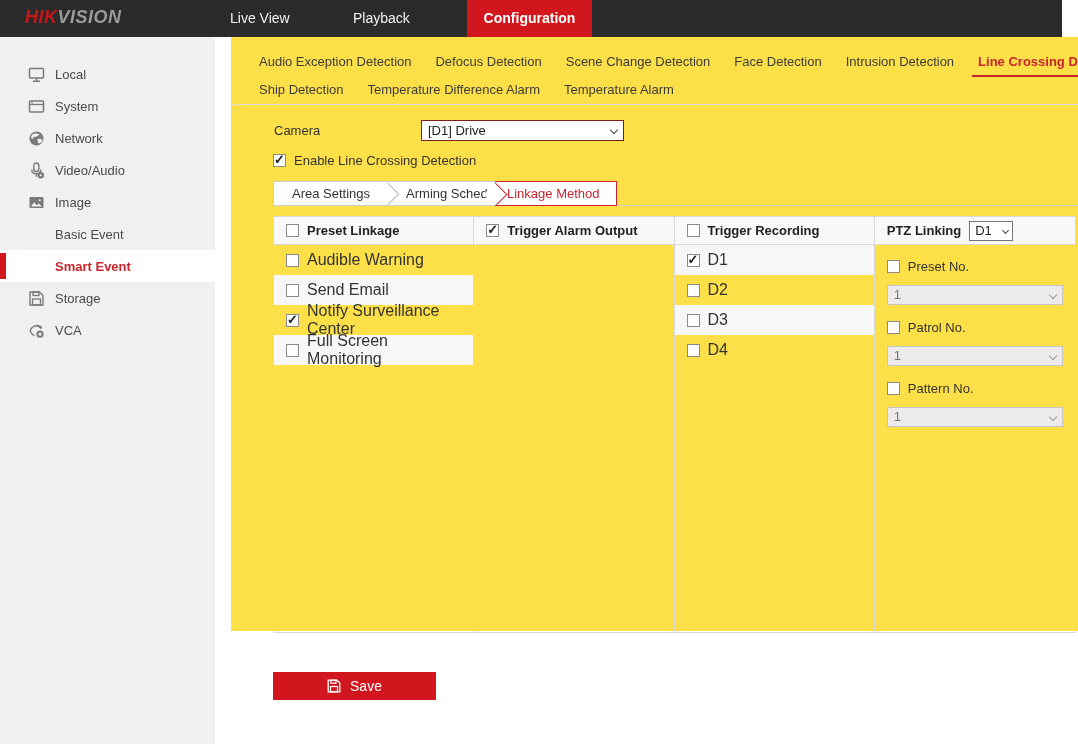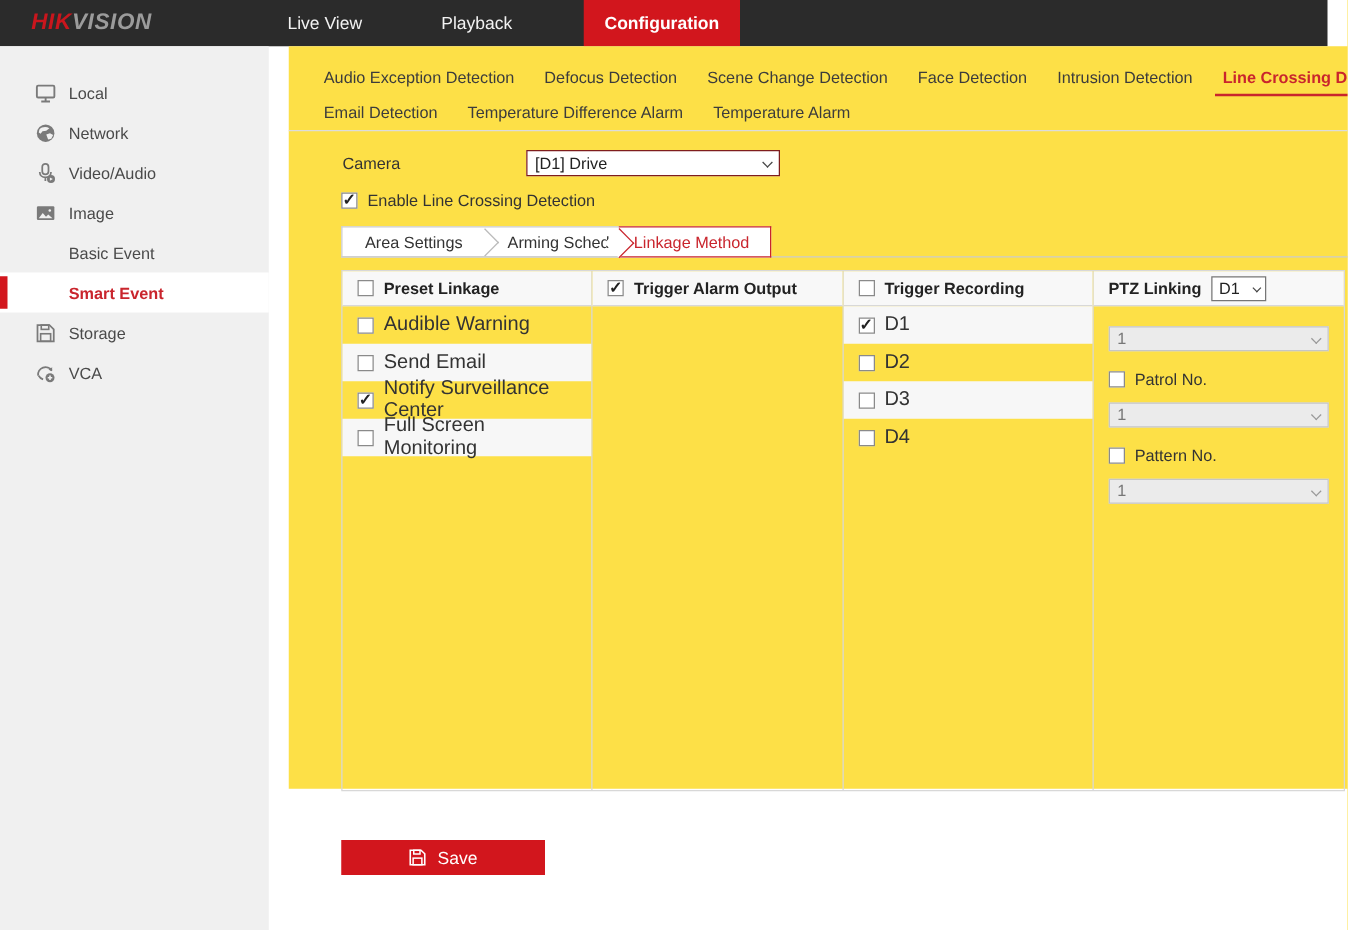--- a/index.html
+++ b/index.html
@@ -98,20 +98,30 @@
       <svg viewBox="0 0 17 17" width="17" height="17">
           <rect x="1.5" y="2.5" width="14" height="9.5" rx="1" fill="none" stroke="#7a7a7a" stroke-width="1.5"></rect>
           <path d="M8.5 12v2.5M5 15.2h7" stroke="#7a7a7a" stroke-width="1.5" fill="none"></path>
         </svg>
     </span>
     <span class="side-label">Local</span>
   </div>
   <div class="side-item">
     <span class="icon">
       <svg viewBox="0 0 17 17" width="17" height="17">
+          <rect x="1.5" y="3" width="14" height="11" rx="1" fill="none" stroke="#7a7a7a" stroke-width="1.5"></rect>
+          <path d="M1.5 6.5h14" stroke="#7a7a7a" stroke-width="1.3"></path>
+          <path d="M3.3 4.8h1.6" stroke="#7a7a7a" stroke-width="1.3"></path>
+        </svg>
+    </span>
+    <span class="side-label">System</span>
+  </div>
+  <div class="side-item">
+    <span class="icon">
+      <svg viewBox="0 0 17 17" width="17" height="17">
           <circle cx="8.5" cy="8.5" r="7" fill="#7a7a7a"></circle>
           <path d="M3.5 5.5c2-2.2 5.5-2.5 8-1l-2.5 2-3 .5-1.5 2-1.5-1z M9 9.5l3-1 2.5 1.5-1.5 3-2.5 .5z" fill="#f0f0f0"></path>
         </svg>
     </span>
     <span class="side-label">Network</span>
   </div>
   <div class="side-item">
     <span class="icon">
       <svg viewBox="0 0 17 17" width="17" height="17">
           <rect x="5.8" y="1" width="5" height="8.5" rx="2.5" fill="none" stroke="#7a7a7a" stroke-width="1.4"></rect>
@@ -167,21 +177,21 @@
   <div class="tabs">
     <div class="tabrow">
       <span class="tab">Audio Exception Detection</span>
       <span class="tab">Defocus Detection</span>
       <span class="tab">Scene Change Detection</span>
       <span class="tab">Face Detection</span>
       <span class="tab">Intrusion Detection</span>
       <span class="tab active">Line Crossing Detection</span>
     </div>
     <div class="tabrow">
-      <span class="tab">Email Detection</span>
+      <span class="tab">Ship Detection</span>
       <span class="tab">Temperature Difference Alarm</span>
       <span class="tab">Temperature Alarm</span>
     </div>
   </div>
   <div class="tabs-sep"></div>
 
   <div class="camera-label">Camera</div>
   <div class="fake-select camera-select">
     <span>[D1] Drive</span>
     <span class="chev"></span>
@@ -258,20 +268,24 @@
 
     <div class="col">
       <div class="col-header">
         <span>PTZ Linking</span>
         <span class="mini-select">
           <span>D1</span>
           <span class="chev"></span>
         </span>
       </div>
       <div class="ptz-body">
+        <div class="ptz-check">
+          <span class="cb"></span>
+          <span>Preset No.</span>
+        </div>
         <div class="ptz-select">
           <span>1</span>
           <span class="chev gray"></span>
         </div>
         <div class="ptz-check">
           <span class="cb"></span>
           <span>Patrol No.</span>
         </div>
         <div class="ptz-select">
           <span>1</span>

